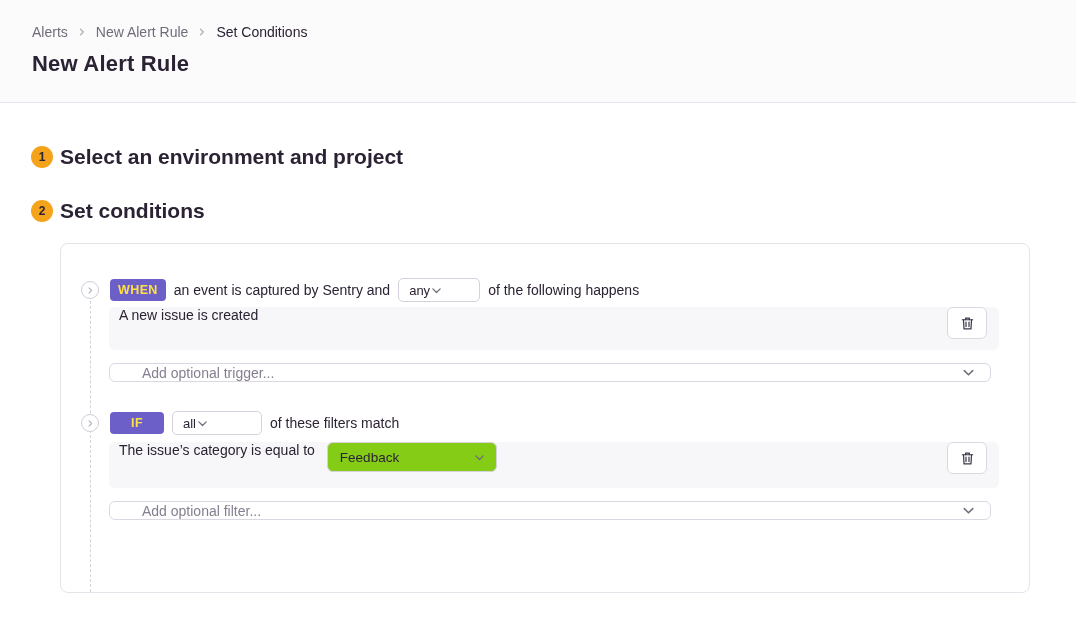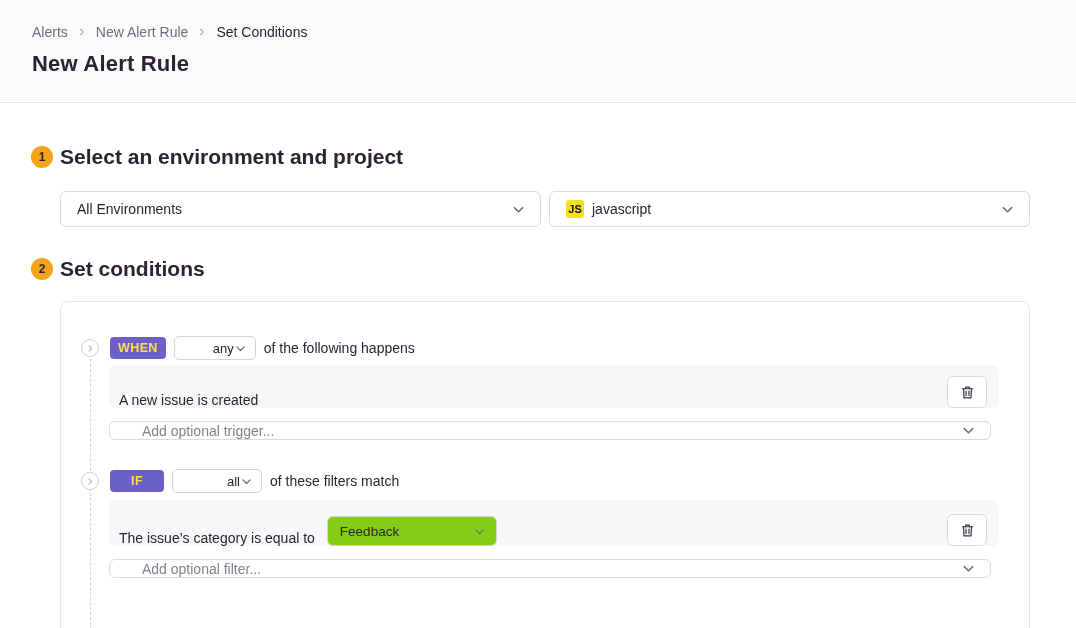--- a/index.html
+++ b/index.html
@@ -79,31 +79,31 @@
   .keyword-badge {
     margin-left: 11px;
     min-width: 54px; text-align: center;
     background: #6c5fc7; color: #fde047;
     font-size: 12.5px; font-weight: 700; letter-spacing: 0.4px;
     padding: 4px 8px; border-radius: 4px;
   }
   .rule-text { font-size: 14px; color: #2b2233; margin-left: 8px; }
   .inline-select {
     height: 24px; border: 1px solid #d6d1dc; border-radius: 5px; background: #fff;
-    display: inline-flex; align-items: center; justify-content: flex-end;
+    display: inline-flex; align-items: center; justify-content: flex-start;
     padding: 0 8px 0 10px; font-size: 13px; color: #2b2233;
     margin-left: 8px; cursor: pointer;
   }
   .inline-select.w-any { width: 82px; }
   .inline-select.w-all { width: 90px; margin-left: 8px; }
 
   .item-row {
     margin-left: 48px; margin-right: 30px;
     background: #f7f6f8; border-radius: 6px;
-    display: flex; align-items: flex-end;
+    display: flex; align-items: flex-start;
     padding: 0 12px 0 10px;
   }
   .item-row.trigger { height: 43px; margin-top: 5px; }
   .item-row.filter  { height: 46px; margin-top: 7px; }
   .item-label { font-size: 14px; color: #2b2233; }
   .value-select {
     height: 30px; width: 170px;
     border: 1px solid #d6d1dc; border-radius: 6px; background: #84cc16;
     display: flex; align-items: center; justify-content: space-between;
     padding: 0 10px 0 12px; font-size: 13.5px; color: #2b2233;
@@ -151,55 +151,37 @@
   <div class="page-title">New Alert Rule</div>
 </div>
 
 <div class="main">
 
   <div class="section-heading first">
     <span class="step-badge">1</span>
     <span class="section-title">Select an environment and project</span>
   </div>
 
-  <div class="select-row">
-    <div class="select-box">
-      <span>All Environments</span>
-      <span class="chev">
-        <svg width="15" height="15" viewBox="0 0 16 16" fill="none" stroke="#716b7a" stroke-width="1.6" stroke-linecap="round" stroke-linejoin="round">
-            <path d="M3.5 6 8 10.5 12.5 6"></path>
-          </svg>
-      </span>
-    </div>
-    <div class="select-box">
-      <span class="js-chip">JS</span>
-      <span>javascript</span>
-      <span class="chev">
-        <svg width="15" height="15" viewBox="0 0 16 16" fill="none" stroke="#716b7a" stroke-width="1.6" stroke-linecap="round" stroke-linejoin="round">
-            <path d="M3.5 6 8 10.5 12.5 6"></path>
-          </svg>
-      </span>
-    </div>
-  </div>
 
   <div class="section-heading second">
     <span class="step-badge">2</span>
     <span class="section-title">Set conditions</span>
   </div>
 
   <div class="conditions-card">
     <div class="connector-line"></div>
 
     <div class="rule-header">
       <span class="expand-circle">
         <svg width="9" height="9" viewBox="0 0 16 16" fill="none" stroke="#b6aec2" stroke-width="2" stroke-linecap="round" stroke-linejoin="round">
             <path d="M5.5 3.5 10 8l-4.5 4.5"></path>
           </svg>
       </span>
       <span class="keyword-badge">WHEN</span>
+      <span class="rule-text">an event is captured by Sentry and</span>
       <span class="inline-select w-any">
         <span>any</span>
         <svg width="13" height="13" viewBox="0 0 16 16" fill="none" stroke="#716b7a" stroke-width="1.6" stroke-linecap="round" stroke-linejoin="round">
             <path d="M3.5 6 8 10.5 12.5 6"></path>
           </svg>
       </span>
       <span class="rule-text">of the following happens</span>
     </div>
 
     <div class="item-row trigger">

